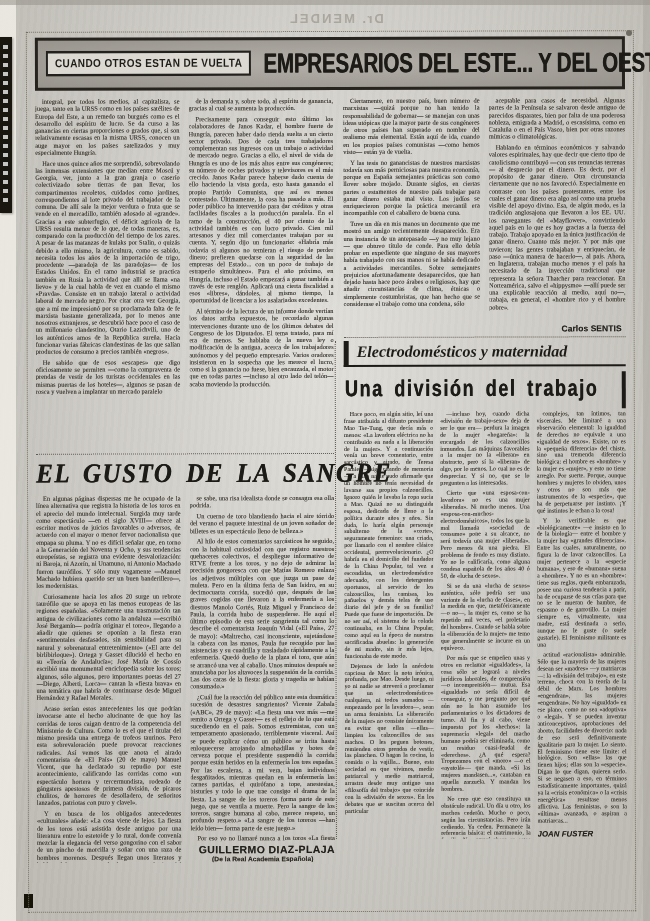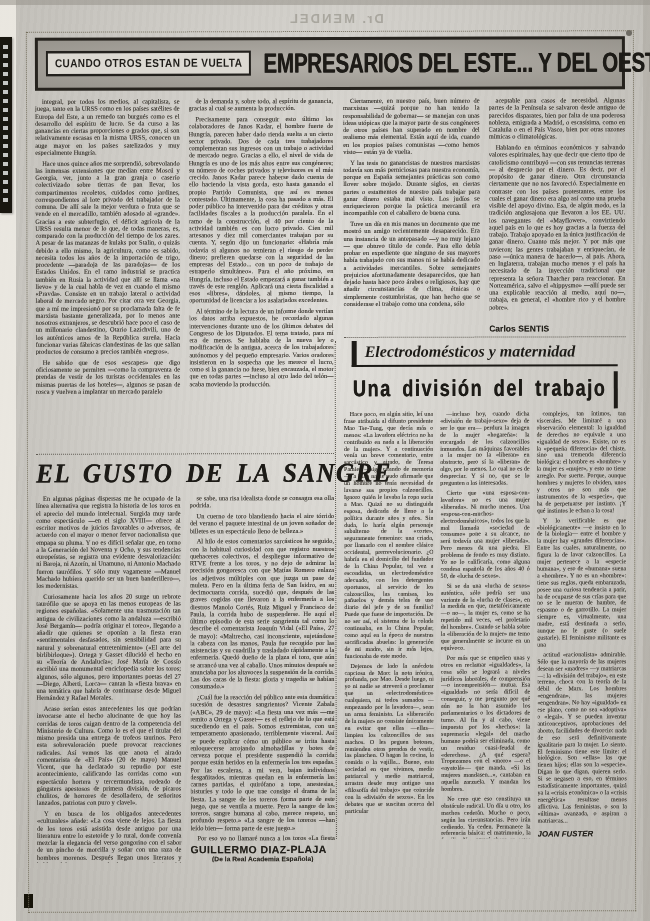--- a/index.html
+++ b/index.html
@@ -60,48 +60,48 @@
   .hrule{border:none; border-top:1px dotted var(--rule); margin:4px 0 3px; height:0;}
   
   .gusto-title{
     font-family:"Liberation Serif", serif; font-style:italic; font-weight:700;
     font-size:25px; letter-spacing:1.5px; word-spacing:5px; color:var(--headline-ink);
     margin:5px 0 7px; white-space:nowrap; transform:scaleY(1.08); transform-origin:left;
     text-shadow:.4px 0 0 var(--headline-ink);
   }
   .la-cols .col, .la-cols .flexcol{height:368px;}
   .byline-gdp{
-    text-align:left; font-family:"Liberation Sans", sans-serif; font-weight:700;
+    text-align:right; font-family:"Liberation Sans", sans-serif; font-weight:700;
     font-size:10.5px; letter-spacing:.4px; color:#211f1a; margin-top:5px;
   }
   .byline-gdp-sub{
     text-align:center; font-family:"Liberation Sans", sans-serif; font-weight:700;
     font-size:6.6px; color:#2a2822; margin-top:2px;
   }
   
   .edm{border-left:1px dotted var(--rule); padding-left:8px; margin-left:-9px;}
-  .edm-header{margin:3px 8px 6px;}
+  .edm-header{margin:3px 0 6px;}
   .edm-kicker{
     font-family:"Liberation Serif", serif; font-style:italic; font-weight:700;
     font-size:16px; color:var(--headline-ink);
     border-left:5px solid var(--headline-ink); border-bottom:2px solid var(--headline-ink);
     padding:2px 0 4px 8px; margin-bottom:5px;
   }
   .edm-headline{
     font-family:"Liberation Sans", sans-serif; font-weight:700; font-size:18px;
     letter-spacing:1.6px; word-spacing:4px; color:var(--headline-ink);
     border-right:4px solid var(--headline-ink); padding:3px 5px 5px 1px;
     transform:scaleY(1.28); transform-origin:left top; white-space:nowrap;
     text-shadow:.4px 0 0 var(--headline-ink);
   }
   .ra-cols{gap:7px; margin-top:10px;}
   .ra-cols .col, .ra-cols .flexcol{height:428px; font-size:6px; line-height:6.9px;}
   .ra-cols .para{text-indent:6px; margin-bottom:3px;}
   .byline-sentis{
-    font-family:"Liberation Sans", sans-serif; font-weight:700;
+    text-align:right; font-family:"Liberation Sans", sans-serif; font-weight:700;
     font-size:8.5px; color:#211f1a; padding:4px 4px 0 0;
   }
   .byline-fuster{
     text-align:left; font-family:"Liberation Sans", sans-serif; font-weight:700;
     font-style:italic; font-size:7.8px; color:#211f1a; padding:3px 2px 0 0;
   }
   
   .spine-tab{
     position:absolute; left:0; top:37px; width:12px; height:176px; background:#19160f;
     box-shadow:1px 1px 2px rgba(0,0,0,.35);

